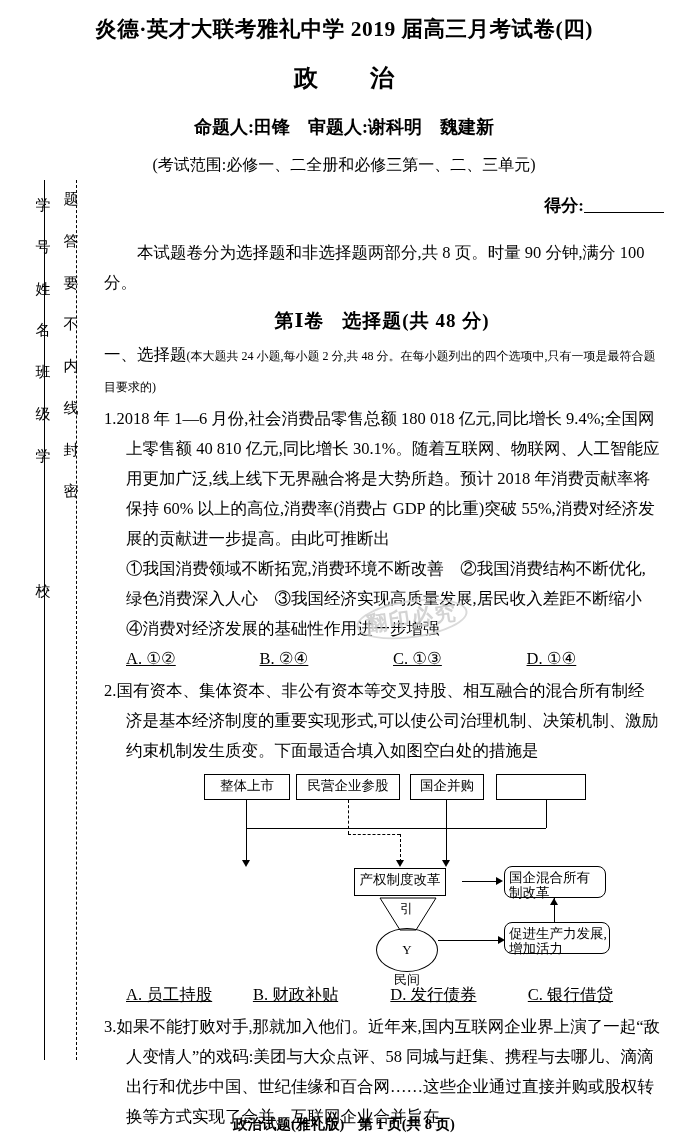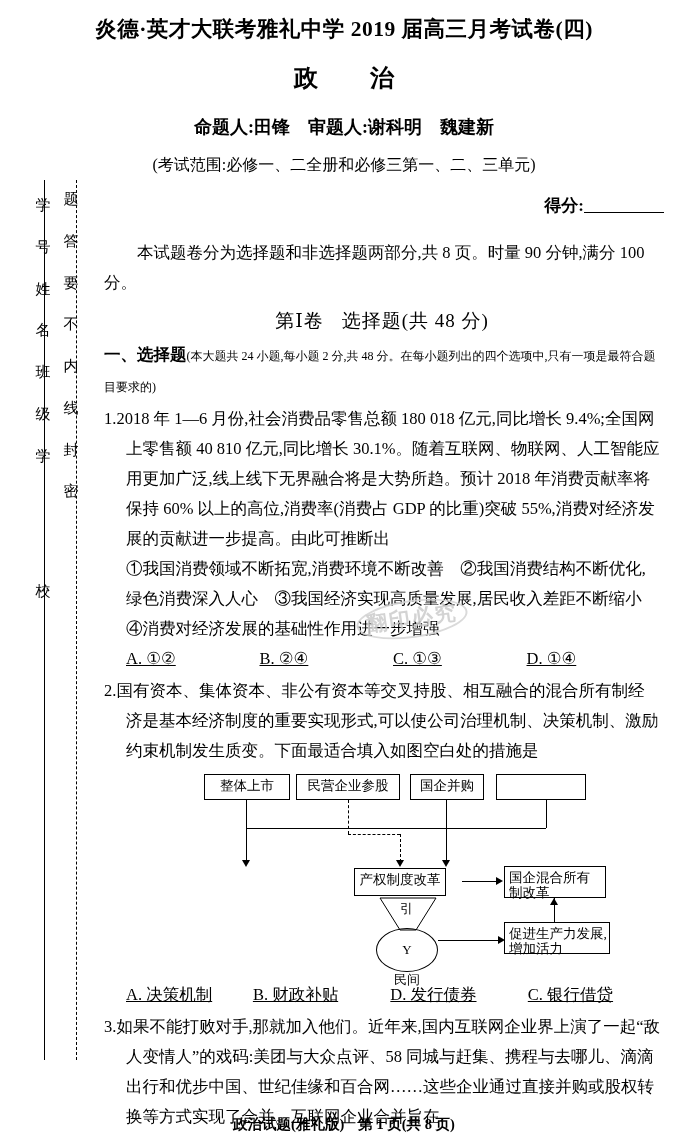--- a/index.html
+++ b/index.html
@@ -118,30 +118,30 @@
     font-size: 16.5px;
     line-height: 30px;
   }
   .p-intro {
     text-indent: 2em;
     margin: 0 0 4px 0;
   }
   .sec-title {
     text-align: center;
     font-size: 19px;
-    font-weight: normal;
+    font-weight: bold;
     margin: 8px 0 4px 0;
     letter-spacing: 1px;
   }
   .sec-title .gap { display:inline-block; width: 18px; }
   .q-head {
     margin: 2px 0 0 0;
     text-indent: 0;
   }
-  .q-head b { font-weight: bold; text-align: center; }
+  .q-head b { font-weight: normal; text-align: center; }
   .q-head .small {
     font-size: 12px;
   }
 
   .qitem {
     margin: 2px 0 0 0;
     padding-left: 22px;
     text-indent: -22px;
   }
   .qitem .body { text-indent: 0; display: block; padding-left: 0; }
@@ -186,21 +186,21 @@
     position: absolute;
     border: 1px solid #000;
     font-size: 13.5px;
     line-height: 15px;
     text-align: center;
     background: #fff;
     box-sizing: border-box;
     padding: 3px 2px;
     font-family: "Liberation Serif", "DejaVu Serif", serif;
   }
-  .dgbox.left-text { text-align: left; padding-left: 4px; }
+  .dgbox.left-text { text-align: left; padding-left: 4px; border-radius: 8px; }
   .dgline {
     position: absolute;
     background: #000;
   }
   .dgarrow {
     position: absolute;
     width: 0; height: 0;
     border-left: 4px solid transparent;
     border-right: 4px solid transparent;
     border-top: 7px solid #000;
@@ -356,21 +356,21 @@
       <div class="dgbox left-text" style="left:400px; top:152px; width:106px; height:32px;">促进生产力发展,增加活力</div>
 
       <div class="dgline" style="left:334px; top:170px; width:64px; height:1px;"></div>
       <div class="dgarrow right" style="left:394px; top:166px;"></div>
 
       <div class="dgline" style="left:450px; top:128px; width:1px; height:24px;"></div>
       <div class="dgarrow up" style="left:446px; top:128px;"></div>
     </div>
 
     <div class="opts wide">
-      <span>A. 决策机制</span>
+      <span>A. 员工持股</span>
       <span>B. 财政补贴</span>
       <span>D. 发行债券</span>
       <span>C. 银行借贷</span>
     </div>
 
     <div class="qitem">
       <span>3.</span><span>如果不能打败对手,那就加入他们。近年来,国内互联网企业界上演了一起“敌人变情人”的戏码:美团与大众点评、58 同城与赶集、携程与去哪儿、滴滴出行和优步中国、世纪佳缘和百合网……这些企业通过直接并购或股权转换等方式实现了合并。互联网企业合并旨在</span>
     </div>
   </div>
 

